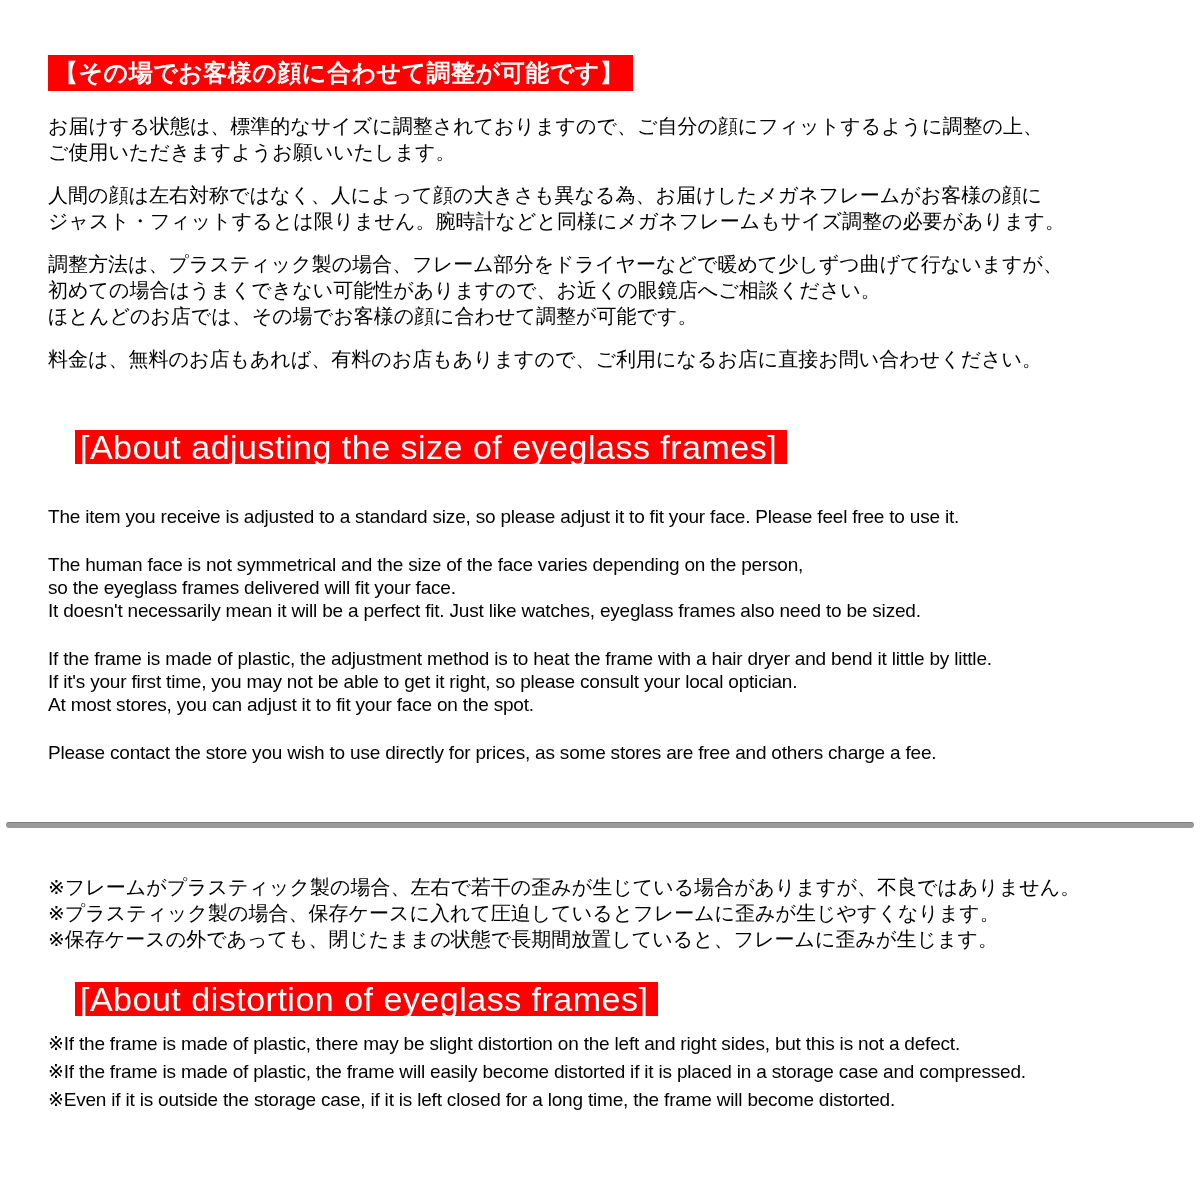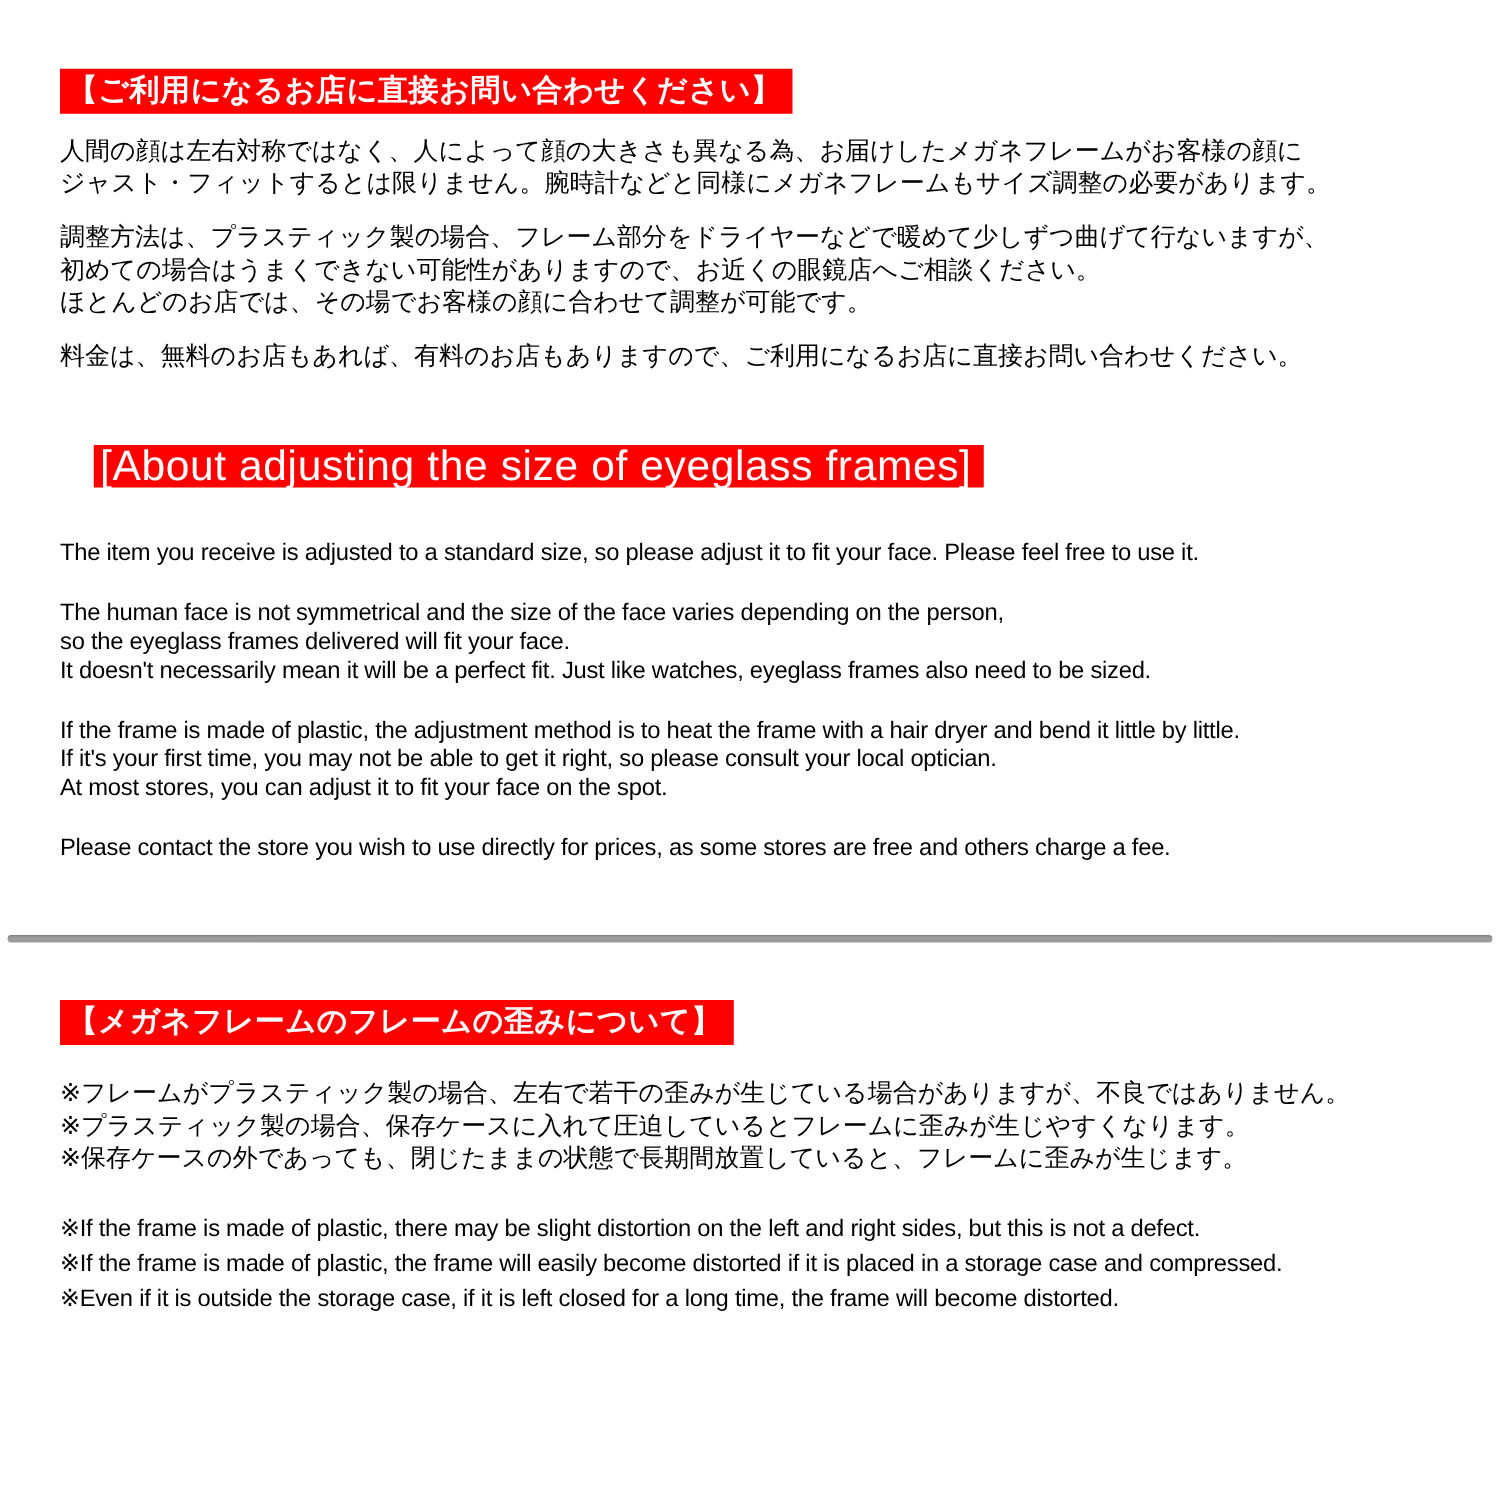--- a/index.html
+++ b/index.html
@@ -58,21 +58,23 @@
 
   .sec-dist-en { margin-top: 30px; }
   .sec-dist-en .notes { margin-top: 14px; line-height: 28px; }
 </style>
 </head>
 <body>
 
 <div class="page">
 
   <section class="sec sec-size-jp">
-    <div class="hdr hdr-jp">【ご利用になるお店に直接お問い合わせください】</div>
+    <div class="hdr hdr-jp">【その場でお客様の顔に合わせて調整が可能です】</div>
+    <p class="para jp first">お届けする状態は、標準的なサイズに調整されておりますので、ご自分の顔にフィットするように調整の上、
+ご使用いただきますようお願いいたします。</p>
     <p class="para jp">人間の顔は左右対称ではなく、人によって顔の大きさも異なる為、お届けしたメガネフレームがお客様の顔に
 ジャスト・フィットするとは限りません。腕時計などと同様にメガネフレームもサイズ調整の必要があります。</p>
     <p class="para jp">調整方法は、プラスティック製の場合、フレーム部分をドライヤーなどで暖めて少しずつ曲げて行ないますが、
 初めての場合はうまくできない可能性がありますので、お近くの眼鏡店へご相談ください。
 ほとんどのお店では、その場でお客様の顔に合わせて調整が可能です。</p>
     <p class="para jp">料金は、無料のお店もあれば、有料のお店もありますので、ご利用になるお店に直接お問い合わせください。</p>
   </section>
 
   <section class="sec sec-size-en">
     <div class="hdr hdr-en">[About adjusting the size of eyeglass frames]</div>
@@ -82,25 +84,25 @@
 It doesn't necessarily mean it will be a perfect fit. Just like watches, eyeglass frames also need to be sized.</p>
     <p class="para en">If the frame is made of plastic, the adjustment method is to heat the frame with a hair dryer and bend it little by little.
 If it's your first time, you may not be able to get it right, so please consult your local optician.
 At most stores, you can adjust it to fit your face on the spot.</p>
     <p class="para en">Please contact the store you wish to use directly for prices, as some stores are free and others charge a fee.</p>
   </section>
 
   <div class="divider"></div>
 
   <section class="sec sec-dist-jp">
-    <div class="hdr hdr-jp">【メガネフレームのフレームの歪みについて】</div>
     <p class="para jp notes">※フレームがプラスティック製の場合、左右で若干の歪みが生じている場合がありますが、不良ではありません。
 ※プラスティック製の場合、保存ケースに入れて圧迫しているとフレームに歪みが生じやすくなります。
 ※保存ケースの外であっても、閉じたままの状態で長期間放置していると、フレームに歪みが生じます。</p>
   </section>
 
   <section class="sec sec-dist-en">
+    <div class="hdr hdr-en">[About distortion of eyeglass frames]</div>
     <p class="para en notes">※If the frame is made of plastic, there may be slight distortion on the left and right sides, but this is not a defect.
 ※If the frame is made of plastic, the frame will easily become distorted if it is placed in a storage case and compressed.
 ※Even if it is outside the storage case, if it is left closed for a long time, the frame will become distorted.</p>
   </section>
 
 </div>
 
 </body></html>

